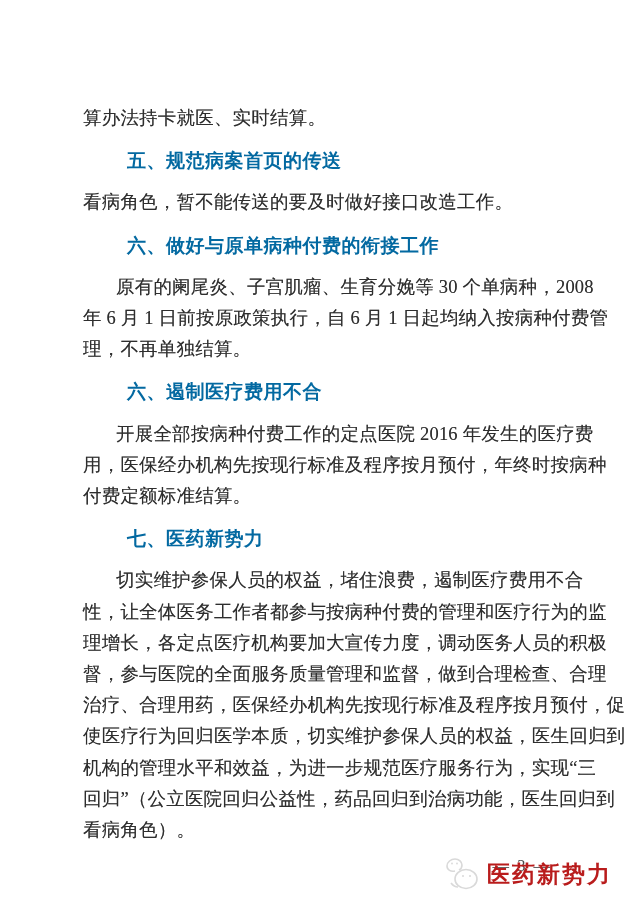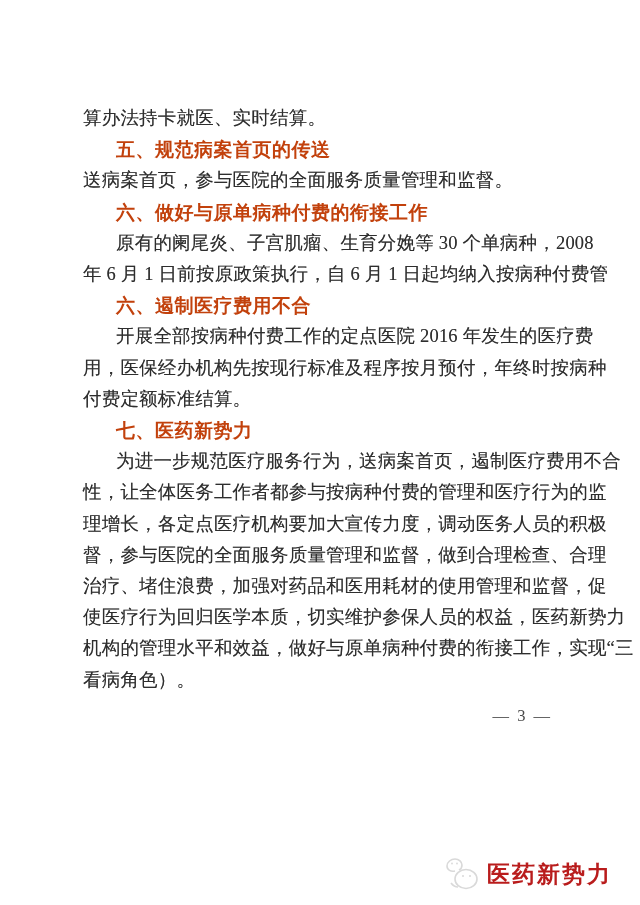--- a/index.html
+++ b/index.html
@@ -32,24 +32,24 @@
   }
   .line.indent {
     text-indent: 33px;
   }
   .heading {
     font-family: "Liberation Sans", sans-serif;
     font-weight: bold;
     font-size: 19px;
     line-height: 31.2px;
     padding-left: 33px;
-    color: #c2410c;
+    color: #0369a1;
     letter-spacing: 0.5px;
     white-space: nowrap;
-    margin: 0;
+    margin: 11px;
   }
   .page-number {
     margin-top: 7px;
     text-align: right;
     padding-right: 18px;
     font-size: 16.5px;
     line-height: 26px;
     color: #4a4a4a;
     letter-spacing: 2px;
   }
@@ -78,45 +78,47 @@
 </head>
 <body>
 
 <div class="page">
   <div class="content">
 
     <div class="line">算办法持卡就医、实时结算。</div>
 
     <h2 class="heading">五、规范病案首页的传送</h2>
     <div>
-      <div class="line">送病案首页，参与医院的全面服务质量管理和监督。</div>
+      <div class="line">看病角色，暂不能传送的要及时做好接口改造工作。</div>
     </div>
 
     <h2 class="heading">六、做好与原单病种付费的衔接工作</h2>
     <div>
       <div class="line indent">原有的阑尾炎、子宫肌瘤、生育分娩等 30 个单病种，2008</div>
       <div class="line">年 6 月 1 日前按原政策执行，自 6 月 1 日起均纳入按病种付费管</div>
+      <div class="line">理，不再单独结算。</div>
     </div>
 
     <h2 class="heading">六、遏制医疗费用不合</h2>
     <div>
       <div class="line indent">开展全部按病种付费工作的定点医院 2016 年发生的医疗费</div>
       <div class="line">用，医保经办机构先按现行标准及程序按月预付，年终时按病种</div>
       <div class="line">付费定额标准结算。</div>
     </div>
 
     <h2 class="heading">七、医药新势力</h2>
     <div>
-      <div class="line indent">为进一步规范医疗服务行为，送病案首页，遏制医疗费用不合</div>
+      <div class="line indent">切实维护参保人员的权益，堵住浪费，遏制医疗费用不合</div>
       <div class="line">性，让全体医务工作者都参与按病种付费的管理和医疗行为的监</div>
       <div class="line">理增长，各定点医疗机构要加大宣传力度，调动医务人员的积极</div>
       <div class="line">督，参与医院的全面服务质量管理和监督，做到合理检查、合理</div>
-      <div class="line">治疗、堵住浪费，加强对药品和医用耗材的使用管理和监督，促</div>
-      <div class="line">使医疗行为回归医学本质，切实维护参保人员的权益，医药新势力</div>
-      <div class="line">机构的管理水平和效益，做好与原单病种付费的衔接工作，实现“三</div>
+      <div class="line">治疗、合理用药，医保经办机构先按现行标准及程序按月预付，促</div>
+      <div class="line">使医疗行为回归医学本质，切实维护参保人员的权益，医生回归到</div>
+      <div class="line">机构的管理水平和效益，为进一步规范医疗服务行为，实现“三</div>
+      <div class="line">回归”（公立医院回归公益性，药品回归到治病功能，医生回归到</div>
       <div class="line">看病角色）。</div>
     </div>
 
     <div class="page-number">— 3 —</div>
   </div>
 
   <div class="footer-brand">
     <svg class="mascot" viewBox="0 0 40 38" fill="none" xmlns="http://www.w3.org/2000/svg">
 
       <path d="M14 16 c-4 1 -8 -1 -8 -5 c0 -4 4 -7 8 -7 c4 0 7 3 7 6 c0 2 -1 4 -3 5" stroke="#d9d9d9" stroke-width="1.6" fill="none"></path>

